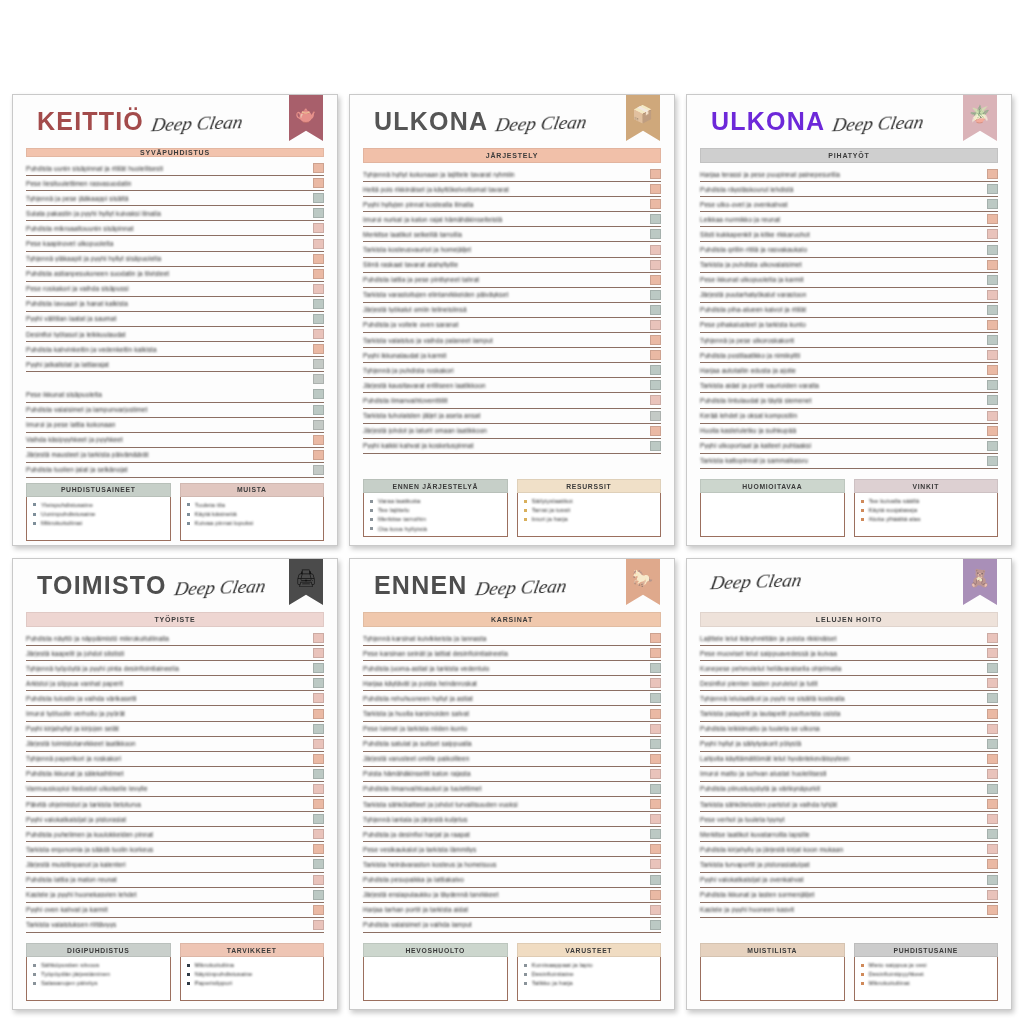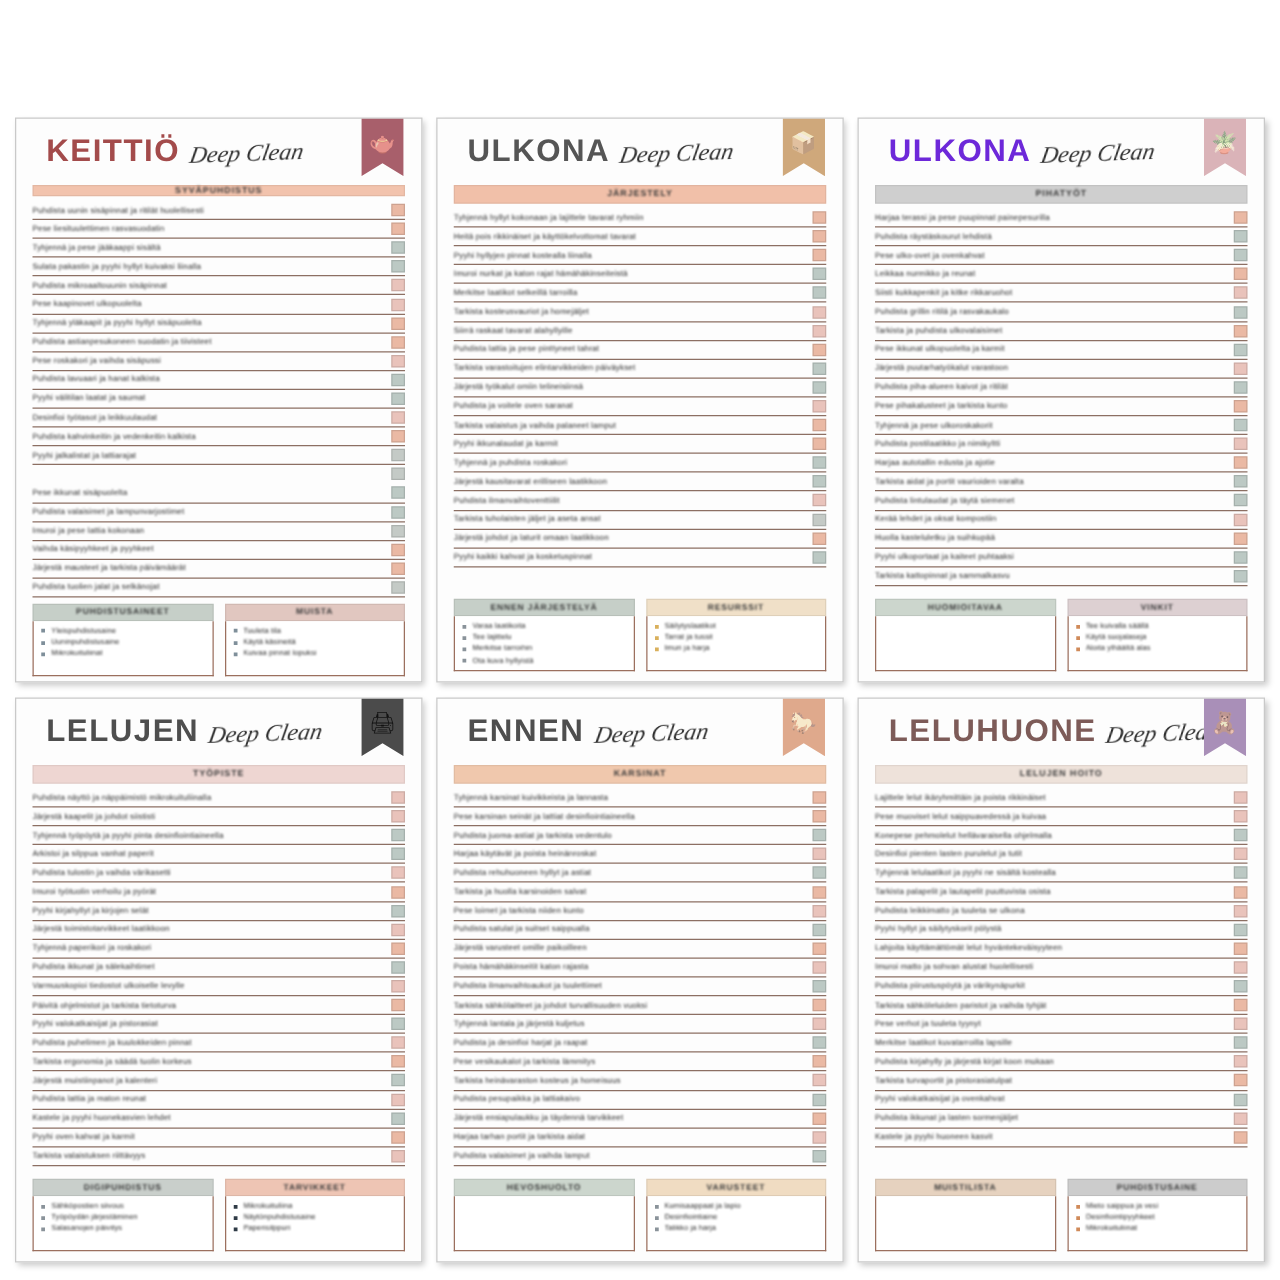--- a/index.html
+++ b/index.html
@@ -556,21 +556,21 @@
                 <div class="bullet-dot" style="background: rgb(208, 138, 90);"></div>
                 <div class="bullet-text">Aloita ylhäältä alas</div>
               </div>
             </div>
           </div>
         </div>
       </div>
       <div class="card">
         <div class="card-head">
           <div class="title-row">
-            <div class="card-title" style="color: rgb(78, 78, 78);">LELUJEN</div>
+            <div class="card-title" style="color: rgb(78, 78, 78);">TOIMISTO</div>
             <div class="card-sub">Deep Clean</div>
           </div>
           <div class="ribbon">
             <div class="ribbon-shape" style="background: rgb(75, 75, 75);">
               <div class="ribbon-glyph">🖨</div>
             </div>
           </div>
         </div>
         <div class="sec-bar" style="background: rgb(238, 214, 210);">
           <div class="sec-bar-text">TYÖPISTE</div>
@@ -819,21 +819,20 @@
                 <div class="bullet-dot" style="background: rgb(138, 147, 154);"></div>
                 <div class="bullet-text">Talikko ja harja</div>
               </div>
             </div>
           </div>
         </div>
       </div>
       <div class="card">
         <div class="card-head">
           <div class="title-row">
-            <div class="card-title" style="color: rgb(125, 91, 88);">LELUHUONE</div>
             <div class="card-sub">Deep Clean</div>
           </div>
           <div class="ribbon">
             <div class="ribbon-shape" style="background: rgb(169, 143, 184);">
               <div class="ribbon-glyph">🧸</div>
             </div>
           </div>
         </div>
         <div class="sec-bar" style="background: rgb(238, 226, 218);">
           <div class="sec-bar-text">LELUJEN HOITO</div>

